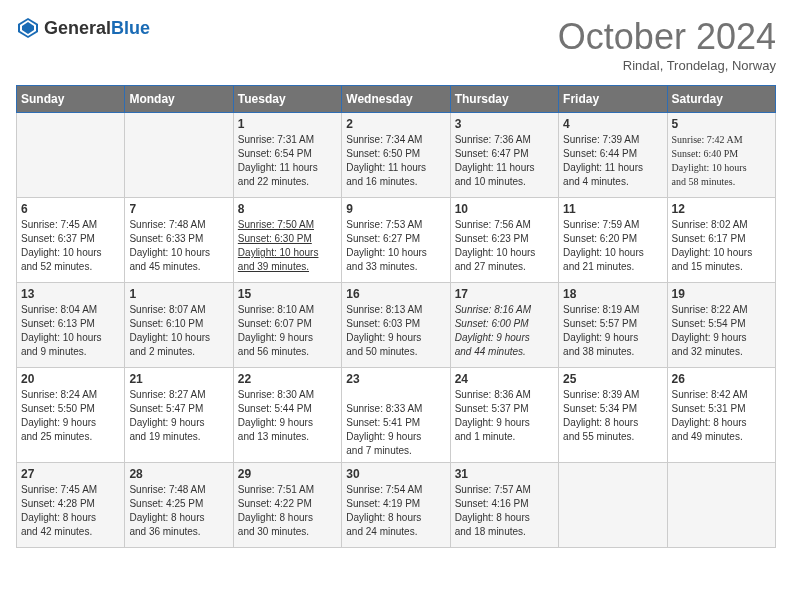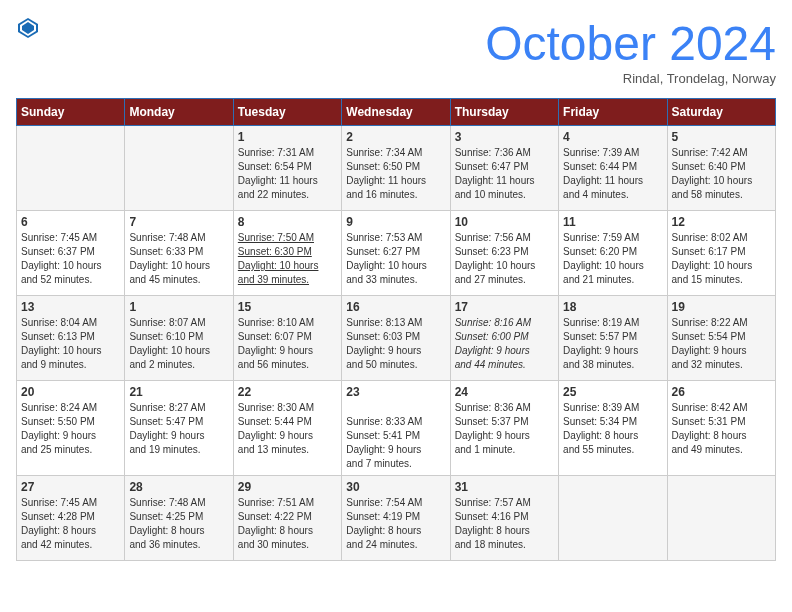--- a/index.html
+++ b/index.html
@@ -32,36 +32,36 @@
       color: #1a6bb5;
     }
     .logo-icon {
       width: 24px;
       height: 24px;
     }
     .title-section {
       text-align: right;
     }
     .month-title {
-      font-size: 48px;
+      font-size: 36px;
       font-weight: normal;
-      color: #3b82f6;
+      color: #737373;
       margin-left: 30px;
     }
     .subtitle {
       font-size: 13px;
       color: #555;
     }
     table {
       width: 100%;
       border-collapse: collapse;
       font-size: 11px;
     }
     thead th {
-      background-color: #7f1d1d;
+      background-color: #737373;
       color: #fff;
       padding: 6px 4px;
       text-align: left;
       font-size: 12px;
       font-weight: bold;
       border: 1px solid #2e6db4;
     }
     tbody td {
       border: 1px solid #ccc;
       padding: 4px;
@@ -94,20 +94,23 @@
 </head>
 <body>
 
 <div class="header-section">
   <div class="logo">
     <svg class="logo-icon" viewBox="0 0 24 24">
       <polygon points="12,2 22,8 22,16 12,22 2,16 2,8" fill="#1a6bb5"></polygon>
       <polygon points="12,4 20,9 20,15 12,20 4,15 4,9" fill="#fff"></polygon>
       <polygon points="12,6 18,10 18,14 12,18 6,14 6,10" fill="#1a6bb5"></polygon>
     </svg>
+    <div>
+      <span class="logo-text-general">General</span><span class="logo-text-blue">Blue</span>
+    </div>
   </div>
   <div class="title-section">
     <div class="month-title">October 2024</div>
     <div class="subtitle">Rindal, Trondelag, Norway</div>
   </div>
 </div>
 
 <table>
   <thead>
     <tr>
@@ -147,21 +150,21 @@
         </td>
         <td>
           <span class="day-number">4</span>
           <div class="day-info" style="white-space: pre-line;">Sunrise: 7:39 AM
 Sunset: 6:44 PM
 Daylight: 11 hours
 and 4 minutes.</div>
         </td>
         <td>
           <span class="day-number">5</span>
-          <div class="day-info" style="white-space: pre-line;">Sunrise: 7:42 AM
+          <div class="day-info" style="white-space: pre-line; font-family: Liberation Serif, serif;">Sunrise: 7:42 AM
 Sunset: 6:40 PM
 Daylight: 10 hours
 and 58 minutes.</div>
         </td>
       </tr>
       <tr>
         <td>
           <span class="day-number">6</span>
           <div class="day-info" style="white-space: pre-line;">Sunrise: 7:45 AM
 Sunset: 6:37 PM

